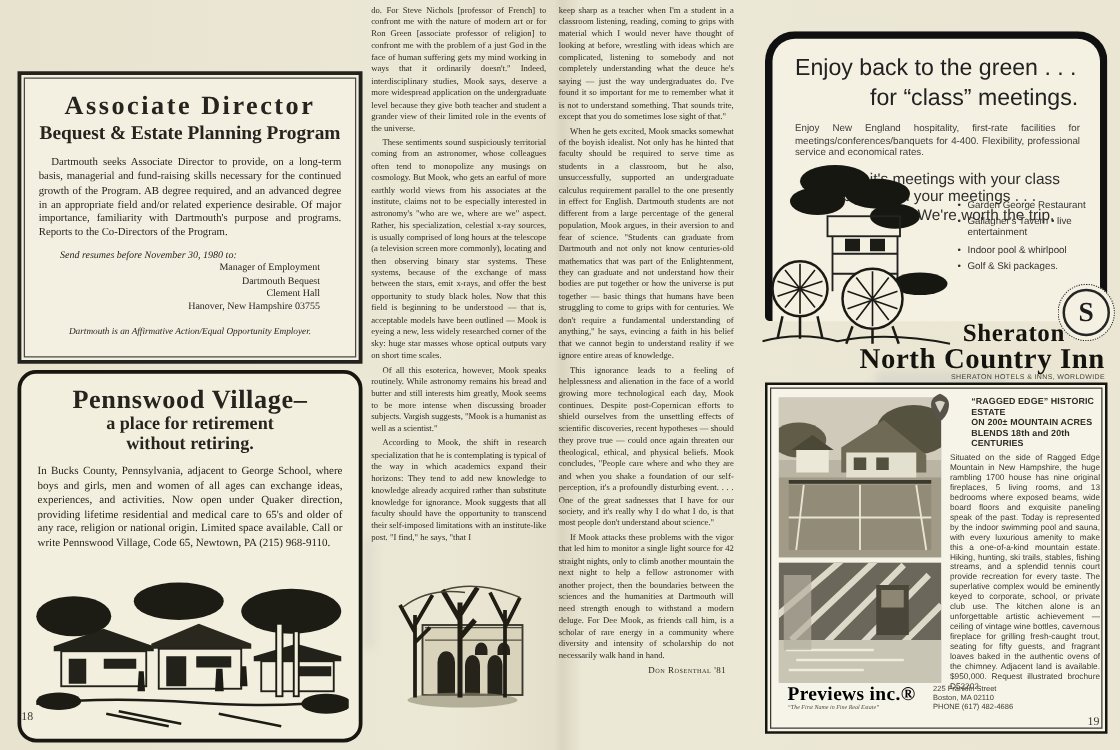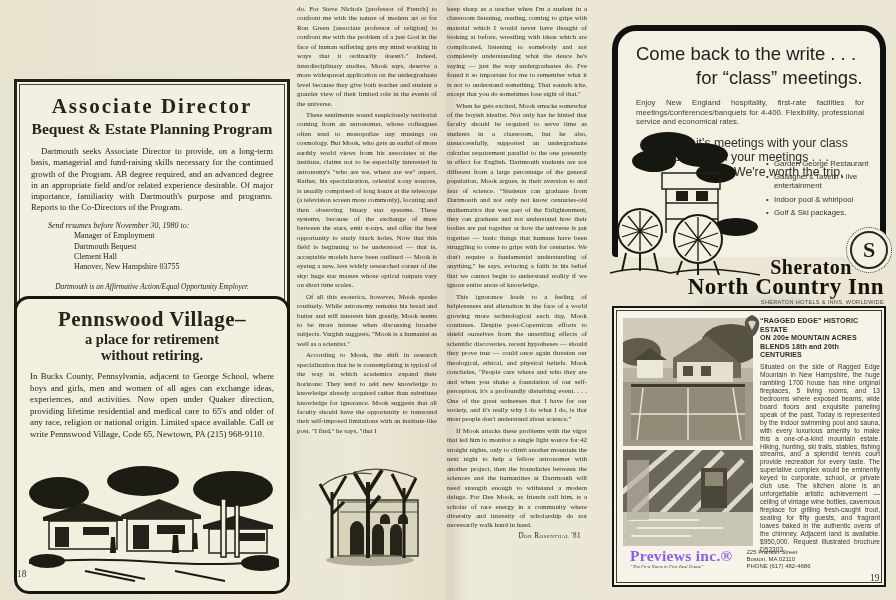--- a/index.html
+++ b/index.html
@@ -7,28 +7,28 @@
   .spread{position:relative;width:896px;height:600px;background:linear-gradient(90deg,#e7e3cf 0%,#ece8d6 40%,#e3dfca 49.5%,#d9d5c0 50.2%,#ece8d6 52%,#eae6d3 100%);}
 
   
   .ghost{position:absolute;filter:blur(4px);opacity:.14;background:#5a6a80;border-radius:6px;pointer-events:none;}
   .g1{left:55px;top:82px;width:215px;height:52px;}
   .g2{left:700px;top:296px;width:105px;height:52px;opacity:.10;}
   .g3{left:290px;top:430px;width:10px;height:90px;opacity:.07;}
 
   
   .adbox1{position:absolute;left:14px;top:57px;width:270px;height:228px;background:#f3f0e1;
-    border:3px solid #23221c;box-shadow:inset 0 0 0 2px #f3f0e1, inset 0 0 0 3px #4a4840;margin-top:22px;}
+    border:3px solid #23221c;box-shadow:inset 0 0 0 2px #f3f0e1, inset 0 0 0 3px #4a4840;}
   .adbox1 .inner{position:relative;padding:10px 14px 0;height:100%;box-sizing:border-box;text-align:center;}
   .ad1-title{font-size:21px;font-weight:bold;letter-spacing:2px;margin-top:2px;}
   .ad1-sub{font-size:15.5px;font-weight:bold;margin-top:1px;}
   .ad1-body{font-size:8.6px;line-height:11.3px;text-align:justify;margin-top:8px;text-indent:10px;}
   .ad1-resume{width:208px;margin:7px auto 0;text-align:left;font-size:8px;line-height:10.4px;}
   .ad1-resume .rl{font-style:italic;}
-  .ad1-resume .al{padding-left:26px;}
+  .ad1-resume .al{padding-left:26px;text-align:right;}
   .ad1-foot{font-size:7.4px;font-style:italic;margin-top:9px;}
 
   
   .adbox2{position:absolute;left:14px;top:296px;width:270px;height:292px;background:#f2efdf;
     border:3px solid #17160f;border-radius:15px;}
   .adbox2 .inner{padding:8px 13px 0;text-align:center;}
   .ad2-title{font-size:21px;font-weight:bold;letter-spacing:.5px;}
   .ad2-sub{font-size:14.5px;font-weight:bold;line-height:15.5px;}
   .ad2-body{font-size:8.8px;line-height:11.6px;text-align:justify;margin-top:8px;}
   .ad2-art{position:absolute;left:8px;bottom:4px;width:254px;height:128px;}
@@ -65,25 +65,25 @@
   .sh-brand .aff{font-family:"Liberation Sans",sans-serif;font-size:5.6px;color:#44423a;letter-spacing:.3px;margin-top:2px;padding-right:2px;}
   .sh-brand .addr{font-family:"Liberation Sans",sans-serif;font-size:5.6px;color:#44423a;letter-spacing:.2px;margin-top:1px;text-align:center;}
 
   
   .ragged{position:absolute;left:612px;top:306px;width:274px;height:281px;background:#f6f4e9;
     border:2.5px solid #15140e;box-shadow:inset 0 0 0 2px #f6f4e9, inset 0 0 0 3px #3c3a32;box-sizing:border-box;}
   .photo{position:absolute;left:9px;width:130px;overflow:hidden;background:#b9b4a3;}
   .photo1{top:10px;height:128px;}
   .photo2{top:142px;height:96px;}
   .re-text{position:absolute;left:146px;top:9px;width:120px;font-family:"Liberation Sans",sans-serif;color:#2e2c26;}
-  .re-h{font-size:7.1px;font-weight:bold;line-height:8.6px;letter-spacing:.1px;}
+  .re-h{font-size:7.1px;font-weight:bold;line-height:8.6px;letter-spacing:.1px;padding-left:17px;}
   .re-body{font-size:6.6px;line-height:7.95px;text-align:justify;margin-top:3px;color:#3a3830;}
   .crest{position:absolute;left:128px;top:6px;width:20px;height:24px;}
   .previews{position:absolute;left:16px;top:240px;width:250px;display:flex;align-items:flex-start;}
-  .pv-name{font-family:"Liberation Serif",serif;font-size:15.5px;font-weight:bold;color:#8b5cf6;letter-spacing:.3px;line-height:15px;}
+  .pv-name{font-family:"Liberation Serif",serif;font-size:15.5px;font-weight:bold;color:#000000;letter-spacing:.3px;line-height:15px;}
   .pv-tag{font-size:4.8px;font-style:italic;color:#4a4840;margin-top:1px;}
   .pv-addr{font-family:"Liberation Sans",sans-serif;font-size:6px;line-height:7.2px;color:#3c3a32;margin-left:14px;margin-top:1px;}
 
   .pagenum{position:absolute;font-size:9.5px;color:#3a3830;}
   .pn18{left:17px;top:569px;}
   .pn19{left:870px;top:573px;}
 </style>
 </head>
 <body>
 
@@ -169,21 +169,21 @@
 
   <div class="art col2">
     <p class="cont">keep sharp as a teacher when I'm a student in a classroom listening, reading, coming to grips with material which I would never have thought of looking at before, wrestling with ideas which are complicated, listening to somebody and not completely understanding what the deuce he's saying — just the way undergraduates do. I've found it so important for me to remember what it is not to understand something. That sounds trite, except that you do sometimes lose sight of that."</p>
     <p>When he gets excited, Mook smacks somewhat of the boyish idealist. Not only has he hinted that faculty should be required to serve time as students in a classroom, but he also, unsuccessfully, supported an undergraduate calculus requirement parallel to the one presently in effect for English. Dartmouth students are not different from a large percentage of the general population, Mook argues, in their aversion to and fear of science. "Students can graduate from Dartmouth and not only not know centuries-old mathematics that was part of the Enlightenment, they can graduate and not understand how their bodies are put together or how the universe is put together — basic things that humans have been struggling to come to grips with for centuries. We don't require a fundamental understanding of anything," he says, evincing a faith in his belief that we cannot begin to understand reality if we ignore entire areas of knowledge.</p>
     <p>This ignorance leads to a feeling of helplessness and alienation in the face of a world growing more technological each day, Mook continues. Despite post-Copernican efforts to shield ourselves from the unsettling effects of scientific discoveries, recent hypotheses — should they prove true — could once again threaten our theological, ethical, and physical beliefs. Mook concludes, "People care where and who they are and when you shake a foundation of our self-perception, it's a profoundly disturbing event. . . . One of the great sadnesses that I have for our society, and it's really why I do what I do, is that most people don't understand about science."</p>
     <p>If Mook attacks these problems with the vigor that led him to monitor a single light source for 42 straight nights, only to climb another mountain the next night to help a fellow astronomer with another project, then the boundaries between the sciences and the humanities at Dartmouth will need strength enough to withstand a modern deluge. For Dee Mook, as friends call him, is a scholar of rare energy in a community where diversity and intensity of scholarship do not necessarily walk hand in hand.</p>
     <div class="byline">Don Rosenthal '81</div>
   </div>
 
   <div class="sheraton">
-    <div class="sh-h1">Come back to the write . . .</div>
+    <div class="sh-h1">Enjoy back to the green . . .</div>
     <div class="sh-h2">for “class” meetings.</div>
     <div class="sh-body">Enjoy New England hospitality, first-rate facilities for meetings/conferences/banquets for 4-400. Flexibility, professional service and economical rates.</div>
     <div class="sh-tag">
       <div class="t1">Whether it's meetings with your class</div>
       <div class="t2">or class with your meetings . . .</div>
       <div class="t3">We're worth the trip.</div>
     </div>
     <div class="sh-bullets">
       <div class="bi">
           <span class="dot">•</span>

